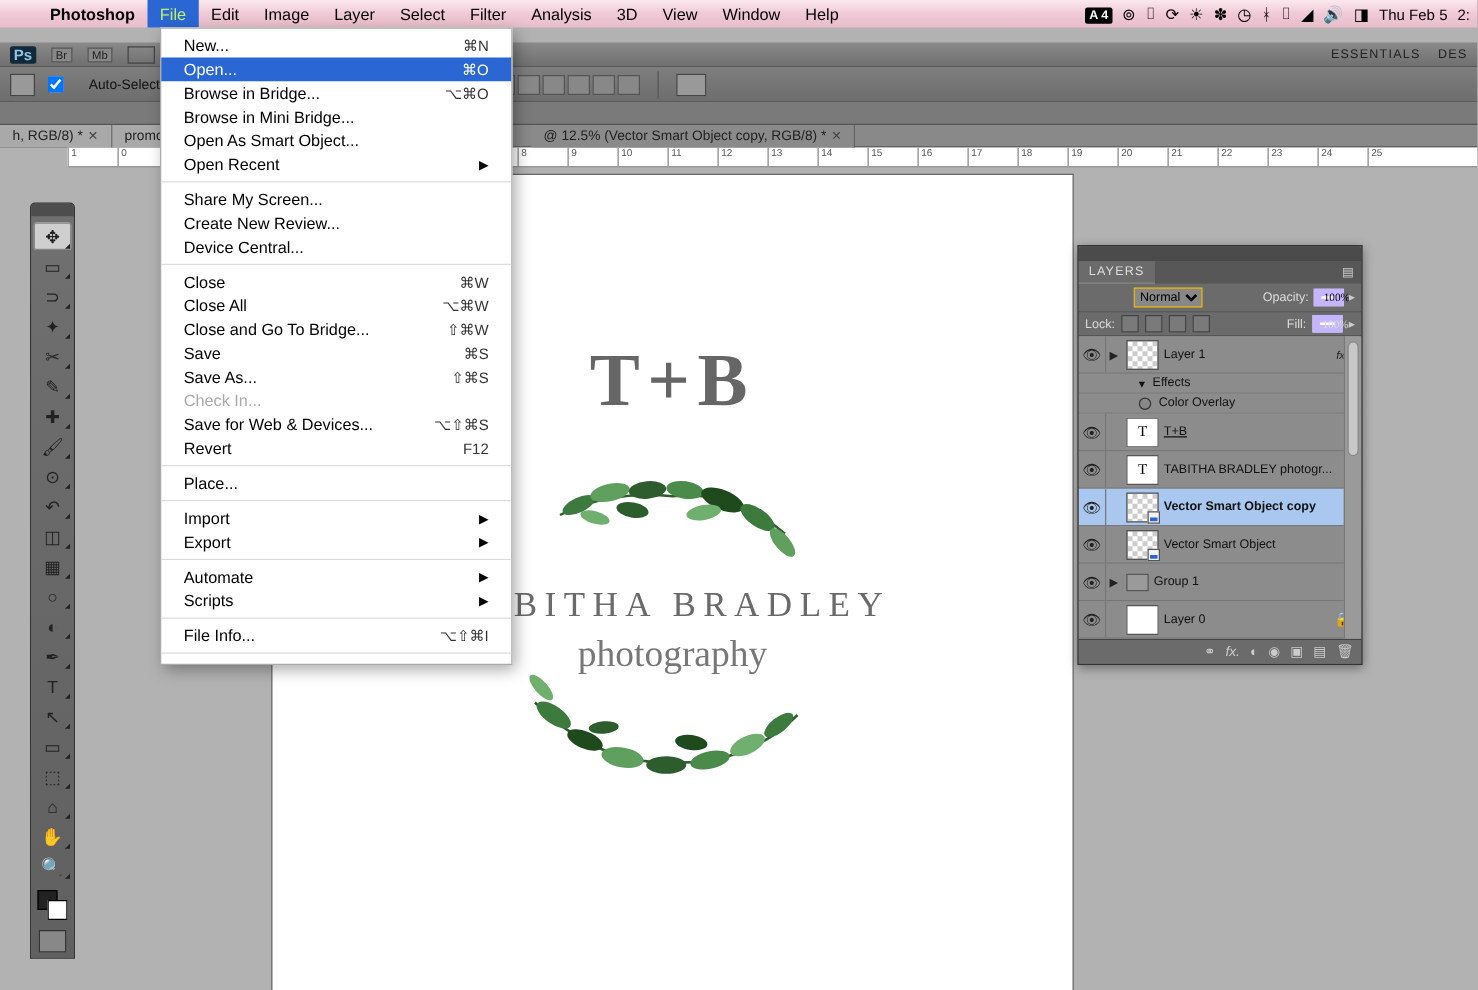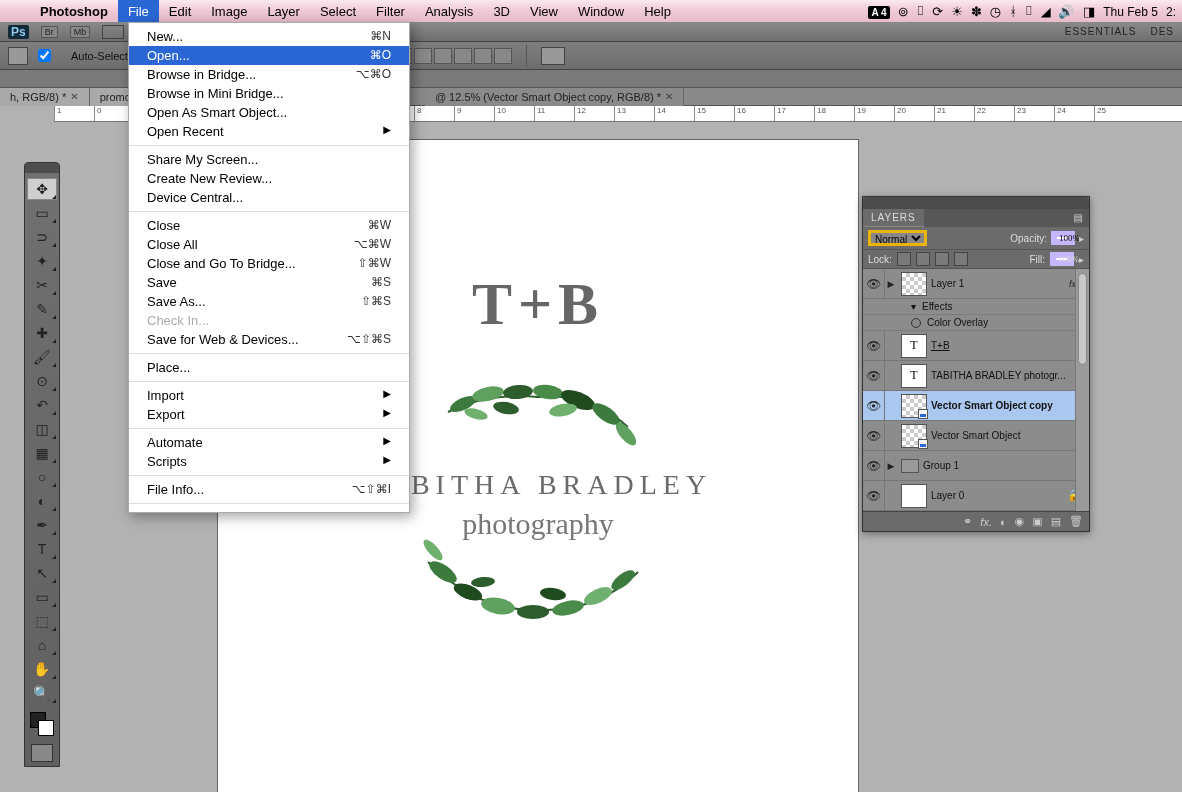--- a/index.html
+++ b/index.html
@@ -3,27 +3,27 @@
 <meta charset="utf-8">
 <style>
 * { margin: 0; padding: 0; box-sizing: border-box; font-family: "Lucida Grande", "Helvetica Neue", Arial, sans-serif; }
 body { width: 1182px; height: 792px; background: #b2b2b2; overflow: hidden; position: relative; }
 
 
 .menubar { height: 22px; background: linear-gradient(#fbe9ee, #f0c9d7 50%, #e7bdc9); display: flex; align-items: center; font-size: 13px; position: relative; }
 .menubar .apple { width: 30px; text-align: center; font-size: 14px; }
 .menubar .appname { font-weight: bold; padding: 0 10px; }
 .menubar .menu-item { padding: 0 10px; height: 22px; display: flex; align-items: center; cursor: default; }
-.menubar .menu-item.active { background: #2a67d4; color: #ffffff; }
+.menubar .menu-item.active { background: #2a67d4; color: #bef264; }
 .menubar .right { margin-left: auto; display: flex; align-items: flex-end; gap: 8px; padding-right: 6px; font-size: 12px; }
 .menubar .right .ico { font-size: 13px; }
 .adobe-a { background: #000; color: #fff; font-weight: bold; font-size: 10px; padding: 1px 3px; border-radius: 2px; }
 
 
-.appbar { height: 20px; background: linear-gradient(#8a8a8a, #6f6f6f); border-bottom: 1px solid #444; display: flex; align-items: center; padding: 0 8px; gap: 12px; font-size: 11px; color: #222; }
+.appbar { height: 20px; background: linear-gradient(#8a8a8a, #6f6f6f); border-bottom: 1px solid #444; display: flex; align-items: center; padding: 0 8px; gap: 12px; font-size: 11px; color: #222; margin-top: 12px; }
 .appbar .ps { background:#102a3a; color:#8fc6e6; font-weight:bold; font-size:12px; padding:0 3px; border-radius:2px;}
 .appbar .sm { border: 1px solid #555; padding: 0 3px; font-size: 9px; background: #888; }
 .appbar .right-links { margin-left: auto; display: flex; gap: 14px; font-size: 10px; letter-spacing: 1px; align-items: flex-end; }
 
 
 .optbar { height: 28px; background: linear-gradient(#7e7e7e,#6d6d6d); border-bottom: 1px solid #444; display: flex; align-items: center; padding: 0 8px; gap: 10px; font-size: 11px; color:#111; }
 .optbar .grp { display:flex; align-items:center; gap:20px; }
 .optbar .ico-box { width:20px; height:18px; border:1px solid #444; background:#999; }
 .optbar .sep { width:1px; height:22px; background:#555; margin:0 4px; }
 .optbar .align-icons { display:flex; gap:2px; }
@@ -55,35 +55,35 @@
 .canvas-inner { position:relative; width:100%; height:100%; display:flex; flex-direction:column; align-items:center; justify-content:flex-start; padding-top:120px; }
 .logo-text-main { font-family: Georgia, serif; font-size:60px; color:#666; letter-spacing:6px; font-weight:bold; }
 .logo-brand { font-family: Georgia, serif; font-size:28px; color:#6a6a6a; letter-spacing:6px; margin-top:130px; }
 .logo-sub { font-family: "Brush Script MT", cursive; font-size:30px; color:#777; margin-top:6px; }
 
 
 .wreath { position:absolute; left:50%; top:232px; transform:translateX(-50%); width:300px; height:280px; pointer-events:none; }
 
 
 .dropdown { position:absolute; left:128px; top:22px; width:282px; background:#fff; border:1px solid #aaa; box-shadow:3px 4px 12px rgba(0,0,0,.35); font-size:13px; padding:4px 0; z-index:100; }
-.dropdown .mi { display:flex; justify-content:space-between; padding:2px 18px; height:19px; }
+.dropdown .mi { display:flex; justify-content:space-between; padding:2px 18px; height:19px; align-items:center; }
 .dropdown .mi.highlight { background:#2a67d4; color:#fff; }
 .dropdown .mi.disabled { color:#aaa; }
 .dropdown .sep { height:1px; background:#ddd; margin:4px 0; }
 .dropdown .sc { font-size:12px; color:#333; }
 .dropdown .mi.highlight .sc { color:#fff; }
 .dropdown .arrow { font-size:10px; }
 
 
 .layers { position:absolute; right:92px; top:196px; width:228px; background:#6b6b6b; border:1px solid #333; box-shadow:0 2px 8px rgba(0,0,0,.4); font-size:10px; }
 .layers .hdr { height:12px; background:#4b4b4b; border-radius:3px 3px 0 0; }
 .layers .tab { display:inline-block; padding:3px 8px; background:#6b6b6b; font-size:10px; letter-spacing:1px; color:#ddd; border-bottom:1px solid #888;}
 .layers .tabrow { background:#575757; }
 .layers .opts { background:#6b6b6b; padding:3px 5px; display:flex; align-items:center; gap:4px; border-bottom:1px solid #555; }
-.layers select { font-size:10px; background:#888; border:3px solid #eab308; height:16px; }
+.layers select { font-size:10px; background:#888; border:1px solid #eab308; height:16px;margin-left:39px; }
 .layers .field { background:#fff; border:6px solid #c4b5fd; font-size:9px; padding:0 2px; width:24px; height:14px; display:inline-flex; align-items:center;font-family:Liberation Serif, serif; }
 .layers .lockrow { background:#6b6b6b; padding:2px 5px; display:flex; align-items:center; gap:5px; border-bottom:1px solid #555; color:#ddd; }
 .layers .lockrow .lk { width:14px; height:14px; border:1px solid #444; background:#7a7a7a; }
 .layers .list { background:#8c8c8c; max-height:310px; overflow:hidden; position:relative; }
 .layers .row { display:flex; align-items:center; height:30px; border-bottom:1px solid #777; background:#8c8c8c; }
 .layers .row.sel { background:#a9c7ef; }
 .layers .eye { width:22px; text-align:center; font-size:12px; color:#222; border-right:1px solid #777; height:100%; display:flex; align-items:center; justify-content:center;}
 .layers .thumb { width:26px; height:24px; background:#fff; border:1px solid #555; margin:0 4px; display:flex; align-items:center; justify-content:center; font-size:12px; font-family:Georgia,serif;}
 .layers .thumb.checker { background:repeating-conic-gradient(#ccc 0 25%, #fff 0 50%) 0 0/8px 8px; }
 .layers .lname { font-size:10px; color:#111; }
@@ -284,20 +284,24 @@
     <div class="mi">
       <span>Save As...</span>
       <span class="sc">⇧⌘S</span>
     </div>
     <div class="mi disabled">
       <span>Check In...</span>
     </div>
     <div class="mi">
       <span>Save for Web &amp; Devices...</span>
       <span class="sc">⌥⇧⌘S</span>
+    </div>
+    <div class="mi">
+      <span>Revert</span>
+      <span class="sc">F12</span>
     </div>
     <div class="sep"></div>
     <div class="mi">
       <span>Place...</span>
     </div>
     <div class="sep"></div>
     <div class="mi">
       <span>Import</span>
       <span class="arrow">▶</span>
     </div>

